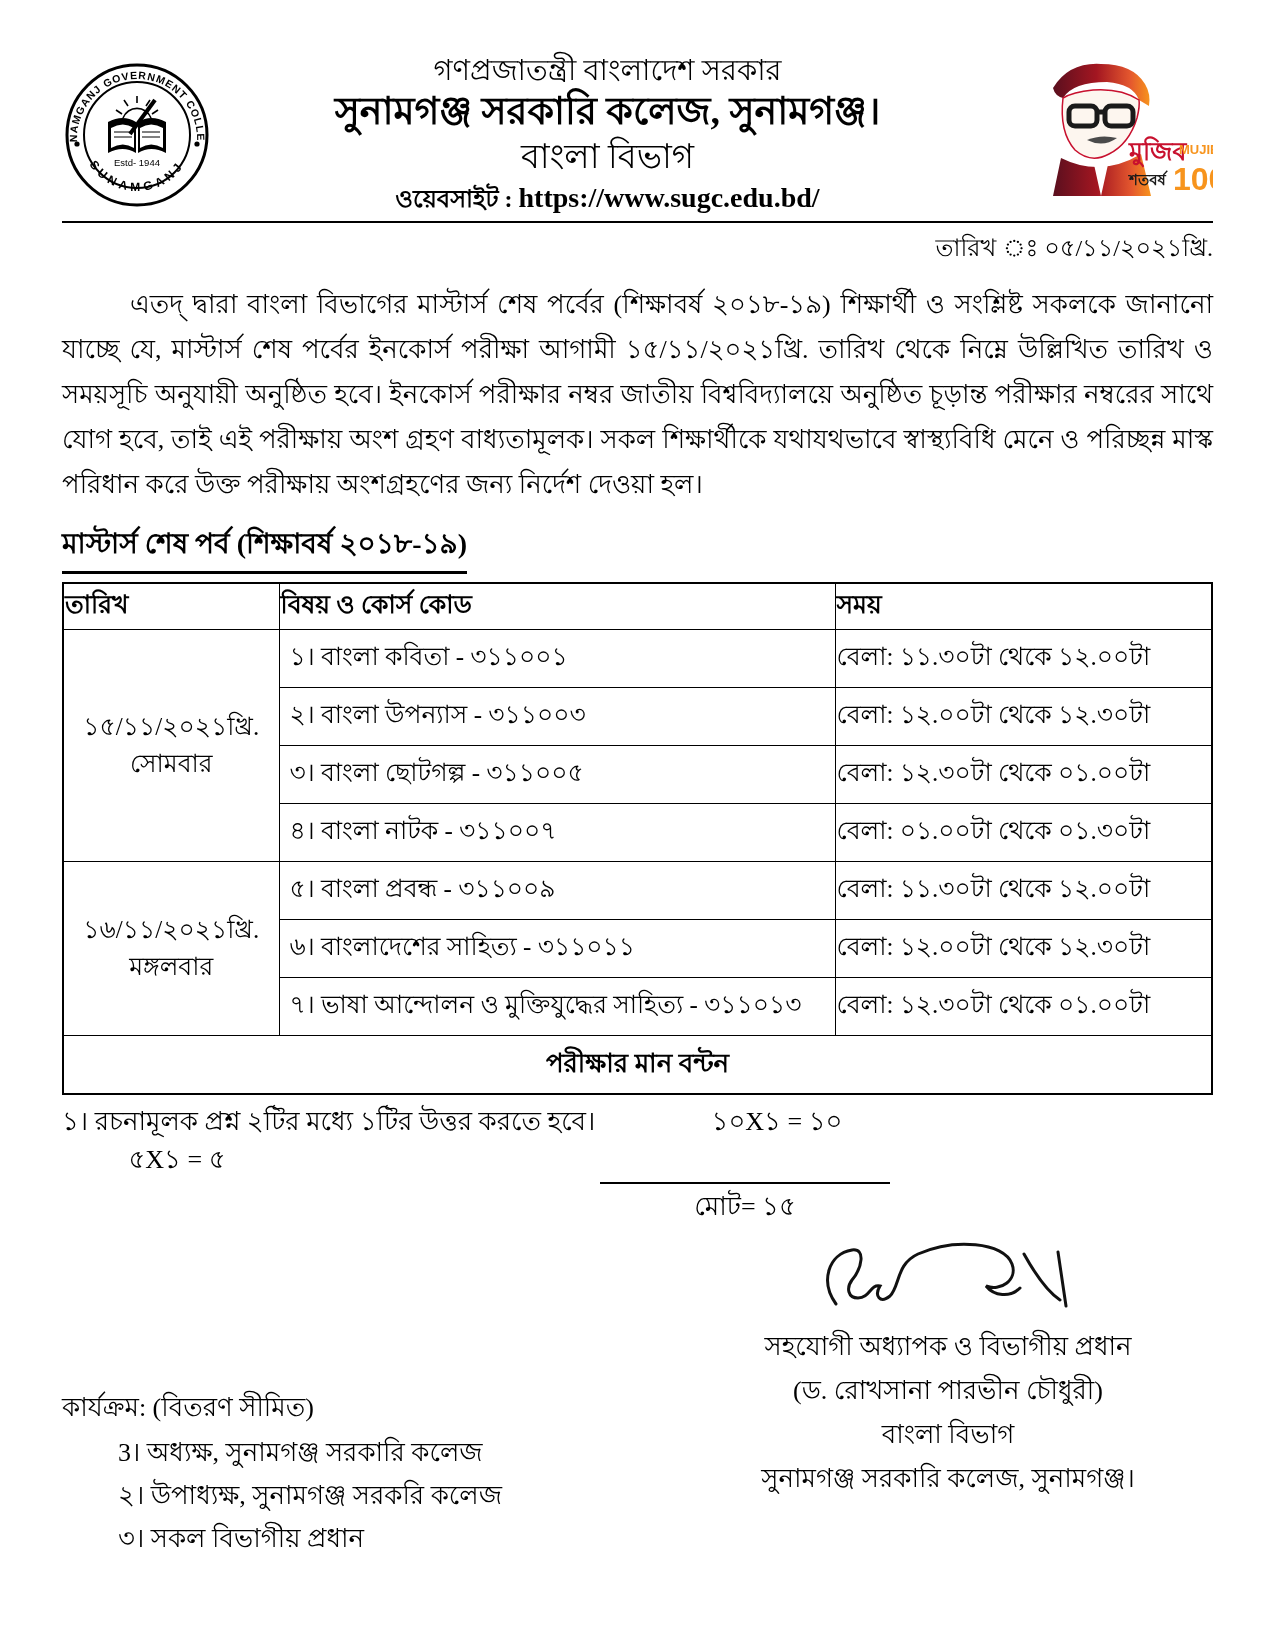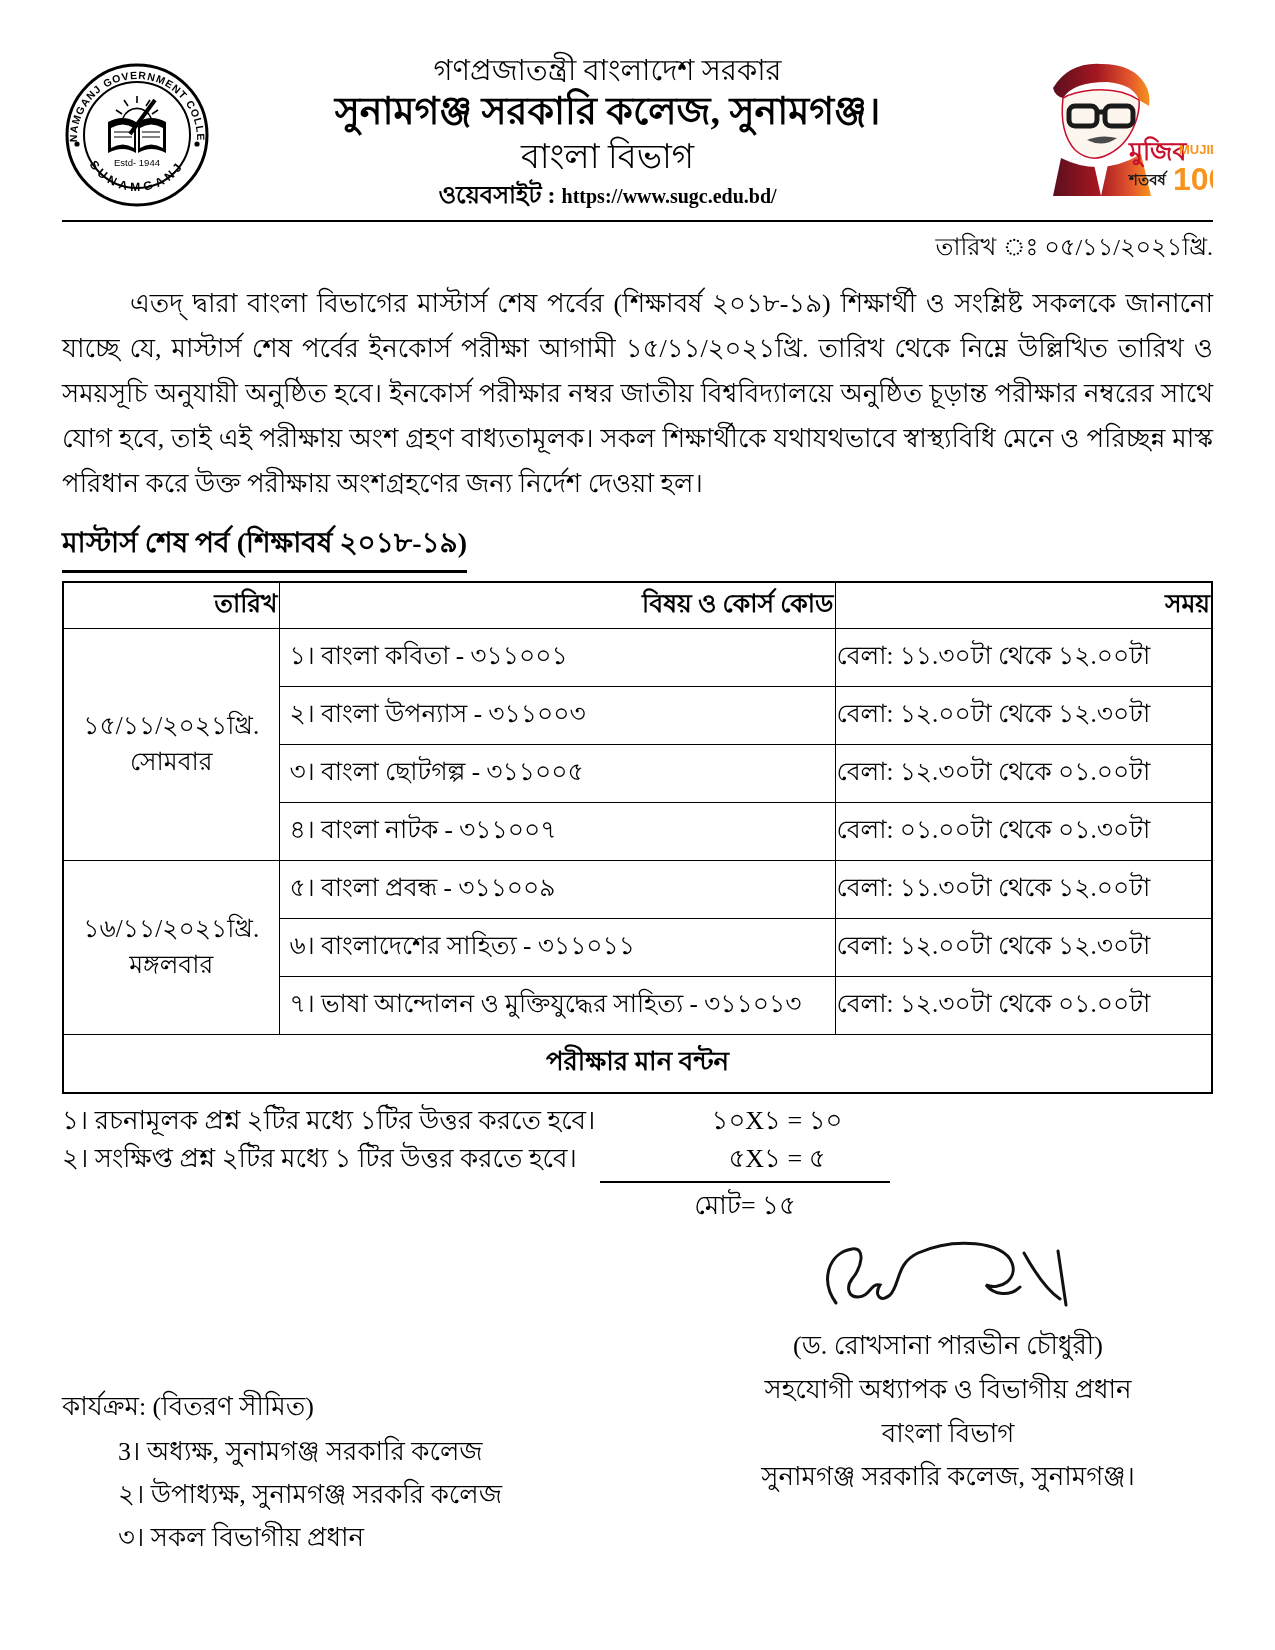--- a/index.html
+++ b/index.html
@@ -14,21 +14,21 @@
   .header{display:flex;align-items:flex-start;}
   .seal-wrap{width:152px;flex:0 0 auto;padding-top:8px;}
   .mujib-wrap{width:212px;flex:0 0 auto;padding-top:2px;}
   .header-center{flex:1;text-align:center;line-height:1.25;}
   .gov-line{font-size:29px;}
   .college-line{font-size:38px;font-weight:bold;}
   .dept-line{font-size:34px;}
   .contact-line{font-size:23px;margin-top:4px;white-space:nowrap;}
   .email-text{font-weight:bold;font-size:29px;}
   .website-line{font-size:24px;font-weight:bold;margin-top:2px;}
-  .website-url{font-size:20px;text-align:right;}
+  .website-url{font-size:28px;text-align:right;}
   .header-rule{border:none;border-top:2px solid #000;margin:6px 0 0 0;}
 
   .date-line{text-align:right;font-size:24px;margin-top:6px;}
 
   .notice-title-row{text-align:center;margin-top:8px;}
   .notice-title{
     display:inline-block;font-size:30px;font-weight:bold;
     border-bottom:3px solid #000;padding-bottom:4px;
   }
 
@@ -41,21 +41,21 @@
   .schedule-title-row{text-align:left;margin-top:14px;}
   .schedule-title{
     display:inline-block;font-size:28px;font-weight:bold;
     border-bottom:3px solid #000;padding-bottom:2px;
   }
   table.schedule{
     width:100%;border-collapse:collapse;margin-top:8px;
     border:2px solid #000;font-size:25px;
   }
   table.schedule th{
-    border:1px solid #000;font-weight:bold;height:38px;text-align:right;
+    border:1px solid #000;font-weight:bold;height:38px;text-align:left;
   }
   table.schedule td{border:1px solid #000;height:55px;}
   .col-date{width:216px;}
   .col-subject{width:556px;}
   .col-time{width:auto;}
   td.date-cell{text-align:center;vertical-align:middle;line-height:1.45;}
   td.subject-cell{padding-left:10px;text-align:left;}
   td.time-cell{text-align:left;}
   td.banner-cell{
     text-align:center;font-weight:bold;font-size:26px;height:44px;
@@ -234,35 +234,34 @@
       </tr>
     </tbody>
       </table>
 
     <div class="marks">
       <div class="marks-row">
         <div class="marks-text">১। রচনামূলক প্রশ্ন ২টির মধ্যে ১টির উত্তর করতে হবে।</div>
         <div class="marks-calc">১০X১ = ১০</div>
       </div>
       <div class="marks-row">
-        <div class="marks-text">২। সংক্ষিপ্ত প্রশ্ন ২টির মধ্যে ১ টির উত্তর করতে হবে।</div>
         <div class="marks-calc">৫X১ = ৫</div>
       </div>
       <hr class="total-rule">
       <div class="total-line">মোট= ১৫</div>
     </div>
 
     <div class="bottom">
 
       <div class="sig-block">
         <svg class="sig-scribble" width="280" height="92" viewBox="0 0 280 92">
           <path d="M28 74 C12 52 20 24 44 20 C58 18 54 38 44 50 C38 58 40 68 50 68 C62 68 62 54 72 56 C66 66 72 74 82 66 C92 56 88 34 110 24 C146 8 196 12 204 34 C210 50 192 62 178 56 C186 66 202 68 212 58 M216 24 C226 42 240 62 252 70 M250 22 L258 76" fill="none" stroke="#111" stroke-width="3" stroke-linecap="round"></path>
         </svg>
+        <div class="sig-line">সহযোগী অধ্যাপক ও বিভাগীয় প্রধান</div>
         <div class="sig-line">(ড. রোখসানা পারভীন চৌধুরী)</div>
-        <div class="sig-line">সহযোগী অধ্যাপক ও বিভাগীয় প্রধান</div>
         <div class="sig-line">বাংলা বিভাগ</div>
         <div class="sig-line">সুনামগঞ্জ সরকারি কলেজ, সুনামগঞ্জ।</div>
       </div>
 
       <div class="dist-block">
         <div class="dist-heading">কার্যক্রম: (বিতরণ সীমিত)</div>
         <div class="dist-items">
           <div class="dist-item">3। অধ্যক্ষ, সুনামগঞ্জ সরকারি কলেজ</div>
           <div class="dist-item">২। উপাধ্যক্ষ, সুনামগঞ্জ সরকরি কলেজ</div>
           <div class="dist-item">৩। সকল বিভাগীয় প্রধান</div>

